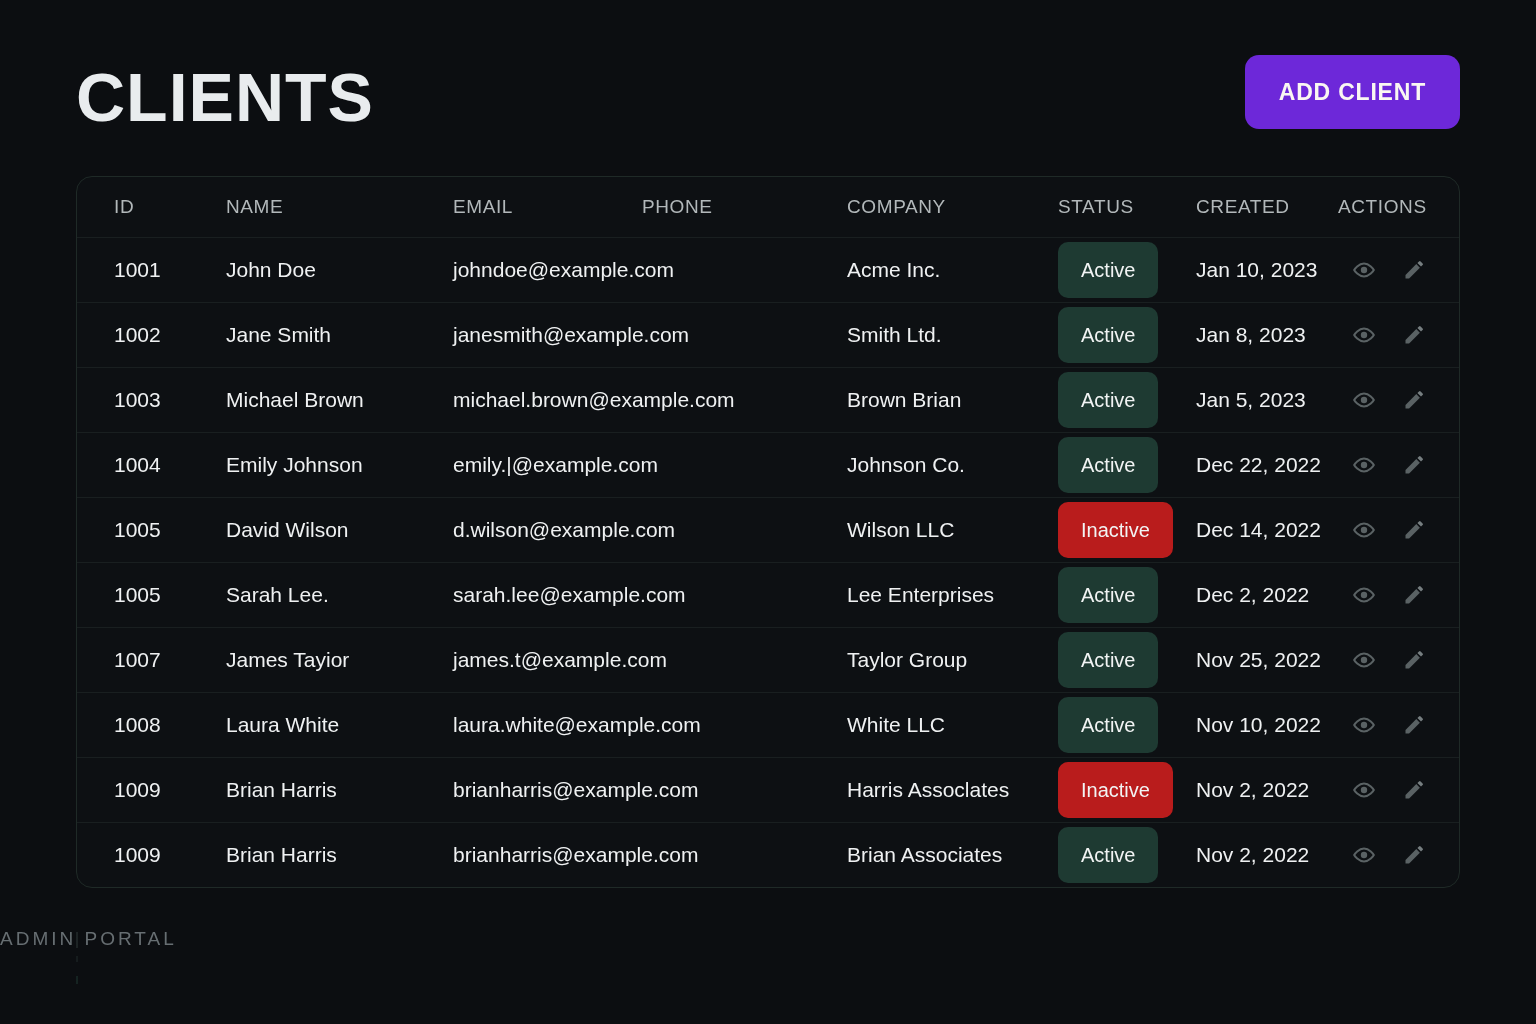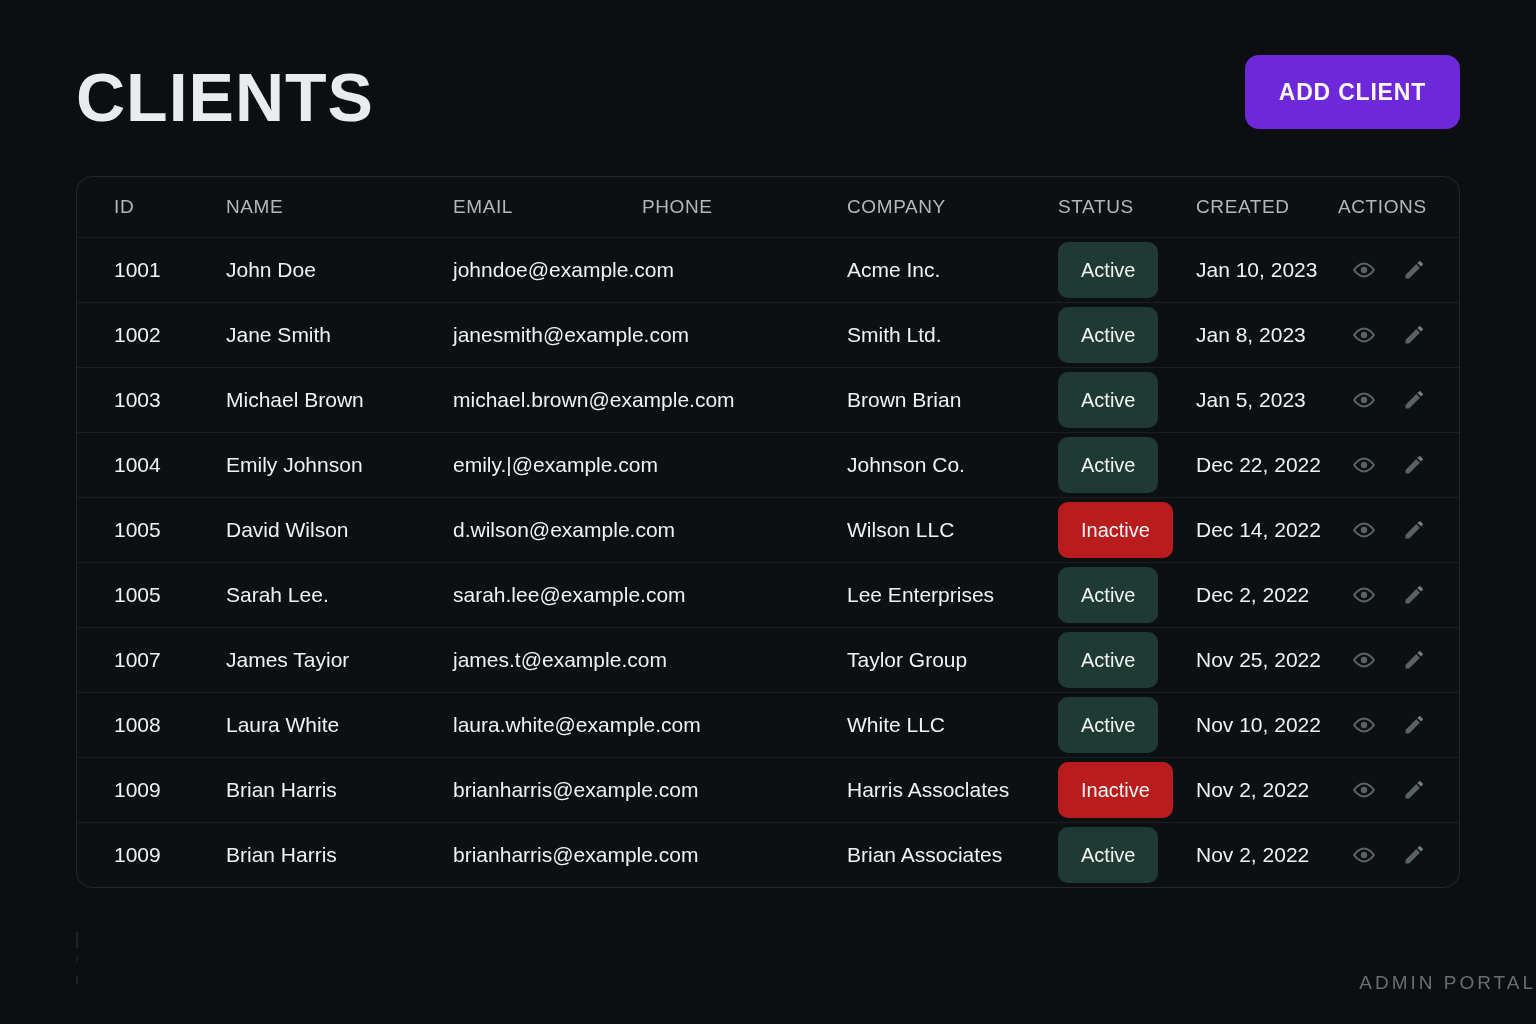--- a/index.html
+++ b/index.html
@@ -52,22 +52,21 @@
   }
   .badge.active { background: #1e3a32; }
   .badge.inactive { background: #b91c1c; }
   .cell.actions { display: flex; gap: 26px; padding-left: 14px; }
   .icon-btn { width: 24px; height: 24px; display: inline-flex; cursor: pointer; }
   .icon-btn svg { width: 24px; height: 24px; }
 
   
   .footer {
     position: absolute; left: 0; top: 928px; width: 100%;
-    text-align: right;
-    margin-top: 44px;
+    text-align: left;
   }
   .footer span { font-size: 19px; letter-spacing: 3px; color: #676e72; }
 
   
   .artifact {
     position: absolute; left: 76px; top: 932px; width: 2px; height: 72px;
     background: repeating-linear-gradient(180deg,
       rgba(90,110,105,0.45) 0 16px, transparent 16px 24px,
       rgba(70,95,90,0.35) 24px 30px, transparent 30px 44px,
       rgba(60,120,100,0.4) 44px 52px, transparent 52px 72px);

